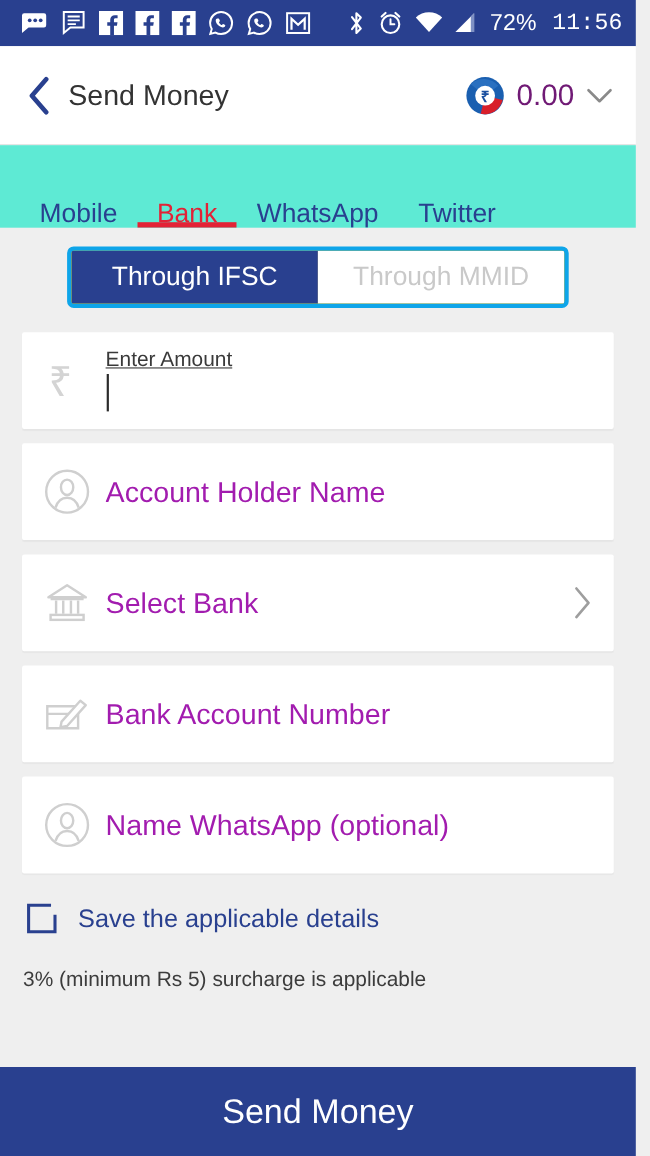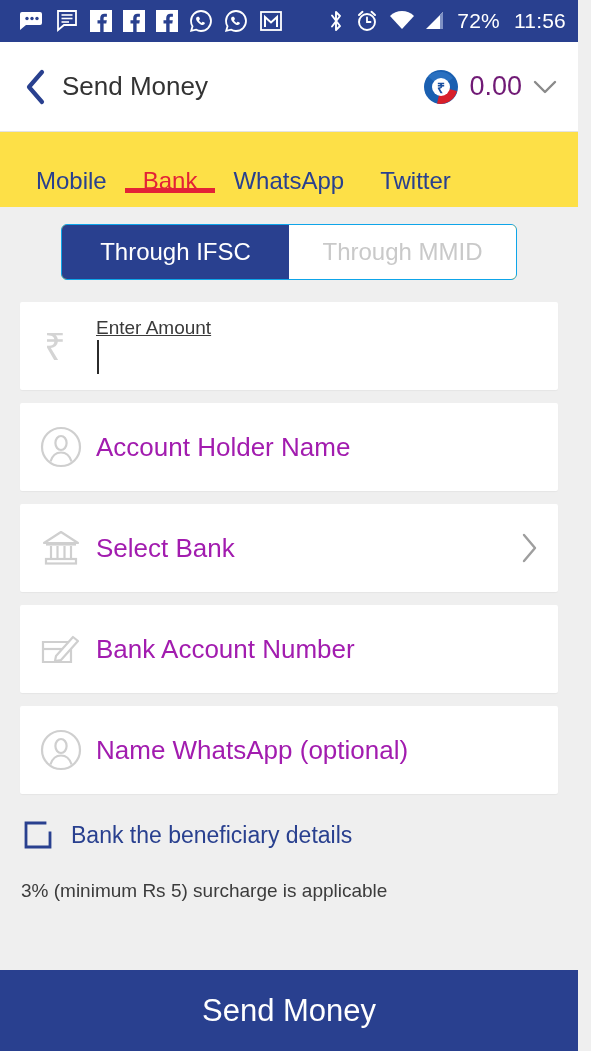--- a/index.html
+++ b/index.html
@@ -42,21 +42,21 @@
     gap: 10px;
     flex: 0 0 auto;
   }
   .sb-ico { display: block; }
   .status-text {
     color: #ffffff;
     font-size: 21px;
     letter-spacing: 0.2px;
     white-space: nowrap;
   }
-  .status-time { margin-left: 4px; }
+  .status-time { margin-left: 4px; font-family: Liberation Mono, monospace; }
 
   
   .header {
     height: 90px;
     background: #ffffff;
     display: flex;
     align-items: center;
     padding: 0 20px 0 16px;
     flex: 0 0 auto;
     border-bottom: 1px solid #e3e3e3;
@@ -81,23 +81,23 @@
   }
   .wallet-amount {
     font-size: 27px;
     color: #701a75;
     white-space: nowrap;
   }
 
   
   .tabbar {
     height: 75px;
-    background: #fde047;
-    display: flex;
-    align-items: center;
+    background: #5eead4;
+    display: flex;
+    align-items: flex-end;
     flex: 0 0 auto;
     overflow: hidden;
     position: relative;
     padding-left: 18px;
   }
   .tab {
     display: flex;
     flex-direction: column;
     justify-content: flex-start;
     align-items: center;
@@ -132,21 +132,21 @@
   }
 
   
   .segmented {
     margin: 17px 41px 0 41px;
     height: 56px;
     display: flex;
     border-radius: 6px;
     overflow: hidden;
     background: #eab308;
-    border: 1px solid #0ea5e9;
+    border: 4px solid #0ea5e9;
   }
   .seg {
     flex: 1 1 0;
     display: flex;
     align-items: center;
     justify-content: center;
     font-size: 24px;
     cursor: pointer;
     white-space: nowrap;
   }
@@ -452,21 +452,21 @@
       </div>
       <div class="field-body">
         <span class="field-placeholder">Name WhatsApp (optional)</span>
       </div>
     </div>
 
     <div class="checkrow">
       <svg width="30" height="30" viewBox="0 0 30 30">
         <path d="M27 13 V27 H3 V3 H22" fill="none" stroke="#29408f" stroke-width="2.8" stroke-linecap="square"></path>
       </svg>
-      <span class="checkrow-label">Bank the beneficiary details</span>
+      <span class="checkrow-label">Save the applicable details</span>
     </div>
 
     <div class="note">3% (minimum Rs 5) surcharge is applicable</div>
   </div>
 
   <div class="cta">
     <span class="cta-label">Send Money</span>
   </div>
 
 </div>

